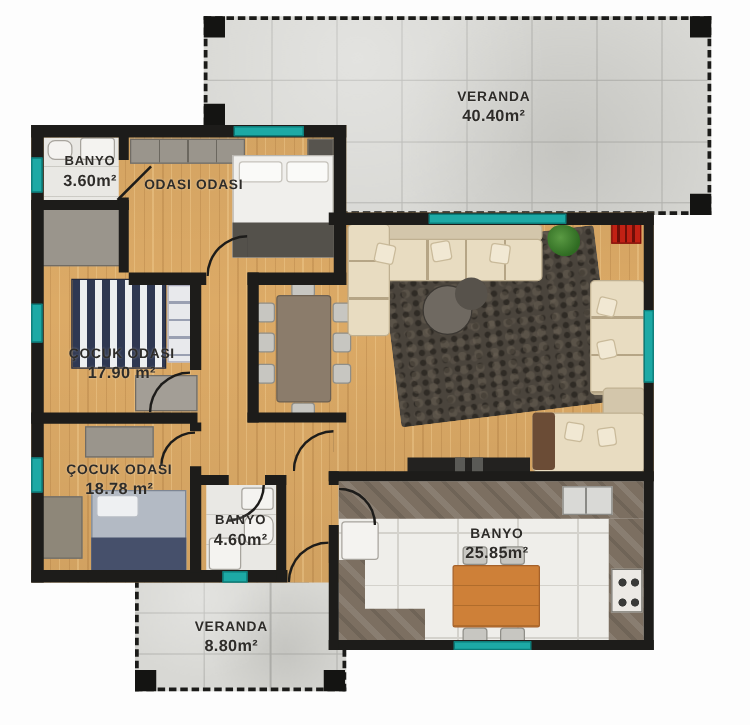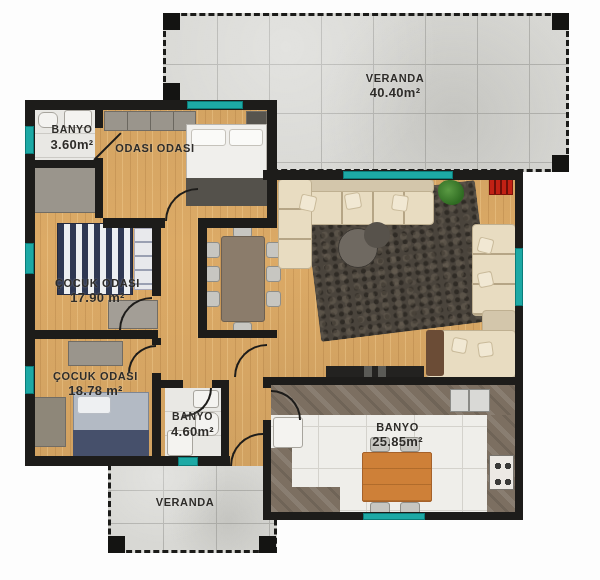--- a/index.html
+++ b/index.html
@@ -227,15 +227,16 @@
   <div class="lbl" style="left:160px;top:410px;width:65px;font-size:10.5px;">
     <div>BANYO</div>
     <div class="ar">4.60m²</div>
   </div>
   <div class="lbl" style="left:355px;top:420px;width:85px;">
     <div>BANYO</div>
     <div class="ar">25.85m²</div>
   </div>
   <div class="lbl" style="left:125px;top:495px;width:120px;">
     <div>VERANDA</div>
+    <div class="ar">8.80m²</div>
   </div>
 
 </div>
 
 </body></html>

